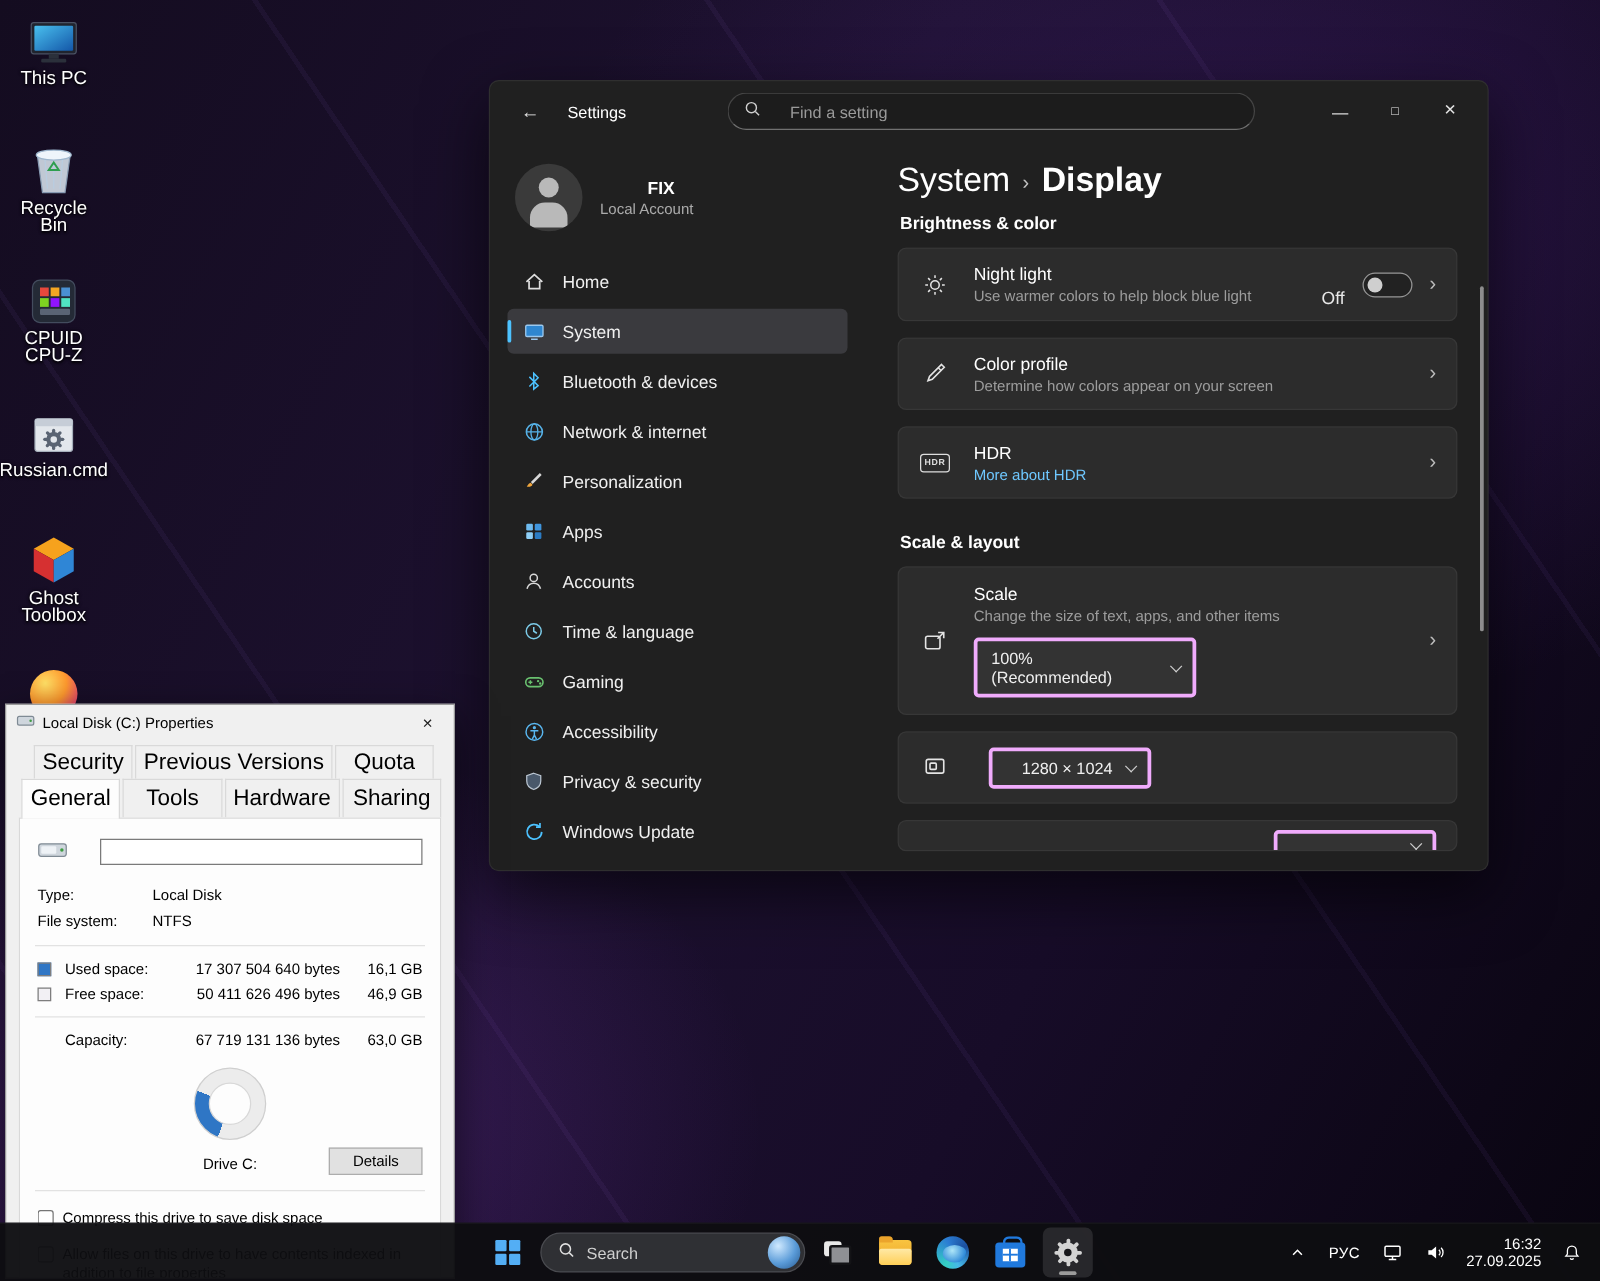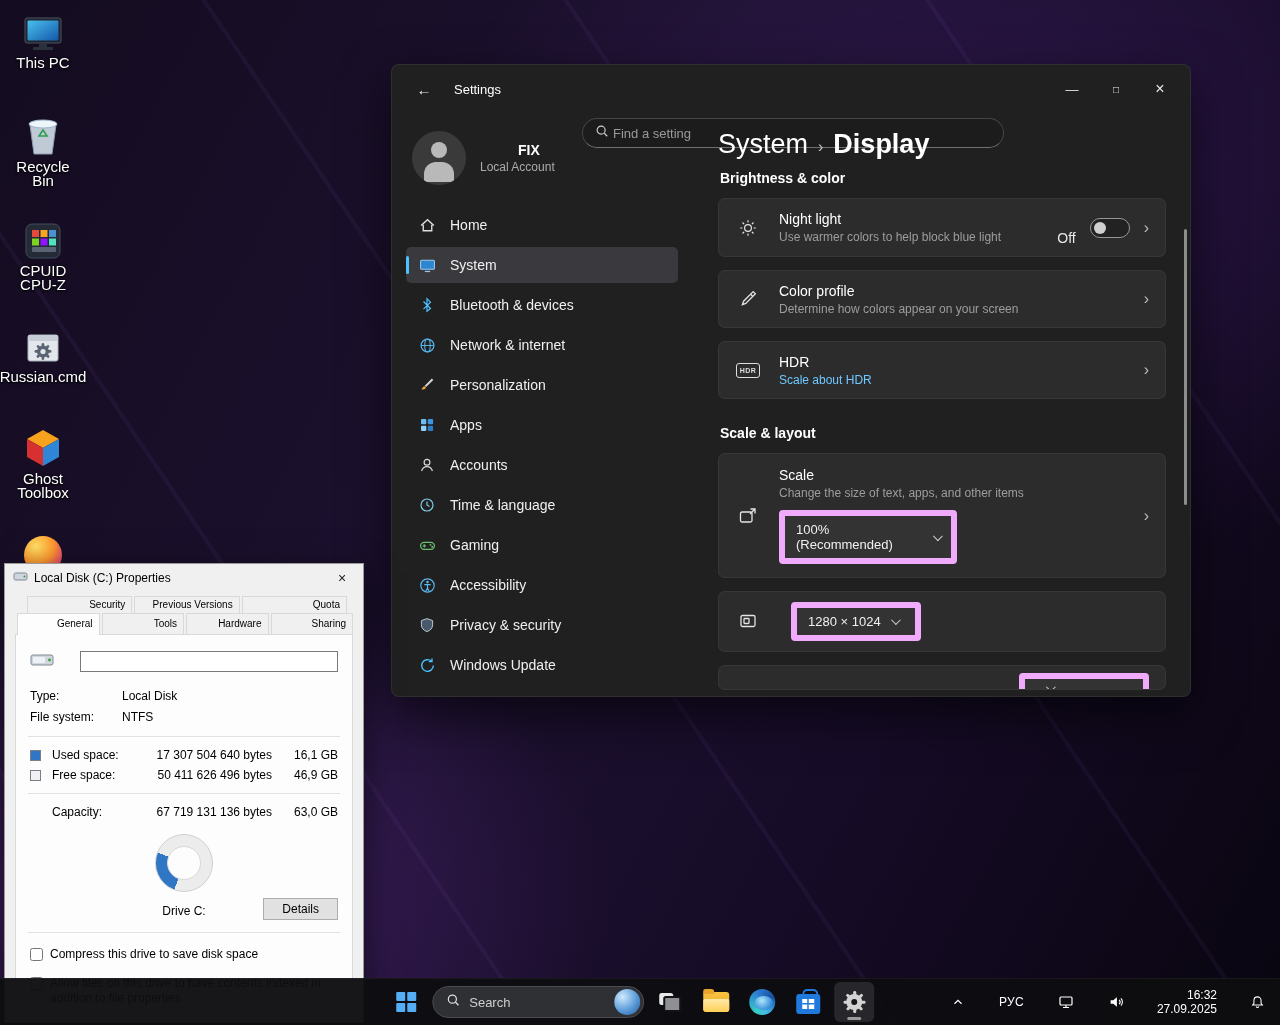--- a/index.html
+++ b/index.html
@@ -27,21 +27,21 @@
 
   
   .settings { position:absolute; left:391px; top:64px; width:800px; height:633px; z-index:3;
     background:#202020; border-radius:8px; overflow:hidden; color:#fff;
     box-shadow:0 18px 50px rgba(0,0,0,.6); border:1px solid rgba(255,255,255,.07); }
   .s-titlebar { height:48px; display:flex; align-items:center; padding:0 8px 0 16px; position:relative; }
   .back-btn { width:32px; height:32px; display:flex; align-items:center; justify-content:center; font-size:15px; color:#e8e8e8; border-radius:4px; }
   .s-title { font-size:13px; margin-left:14px; }
   .s-search { position:absolute; left:190px; top:9px; width:422px; height:30px; border-radius:16px;
     background:#1c1c1c; border:1px solid #454545; border-bottom-color:#707070;
-    display:flex; align-items:center; padding:0 12px; gap:4px;margin-top:44px; }
+    display:flex; align-items:center; padding:0 12px; gap:23px; }
   .s-search input { background:transparent; border:none; outline:none; color:#fff; font-size:13px; flex:1; font-family:"Liberation Sans",sans-serif; }
   .s-search input::placeholder { color:#9a9a9a; }
   .win-controls { margin-left:auto; display:flex; height:48px; }
   .wc-btn { width:44px; height:100%; display:flex; align-items:center; justify-content:center; color:#e6e6e6; font-size:13px; }
   .wc-btn.max { font-size:10px; }
   .wc-btn.close { font-size:16px; }
 
   .s-body { display:flex; height:585px; }
   .s-sidebar { width:300px; padding:10px 14px 0 14px; flex-shrink:0; }
   .user-block { display:flex; align-items:center; gap:14px; margin:8px 0 22px 6px; }
@@ -71,41 +71,41 @@
   .card-title { font-size:14px; color:#fff; }
   .card-sub { font-size:12px; color:#9d9d9d; margin-top:3px; }
   .card-link { font-size:12px; color:#6fc8ff; margin-top:3px; }
   .card-right { display:flex; align-items:center; gap:14px; margin-left:12px; }
   .chev { color:#bdbdbd; font-size:16px; line-height:1; }
   .toggle { width:40px; height:20px; border:1px solid #969696; border-radius:10px; background:#222; position:relative; flex-shrink:0; }
   .toggle::after { content:''; position:absolute; left:3px; top:3px; width:12px; height:12px; border-radius:50%; background:#cfcfcf; }
   .toggle-state { font-size:14px; color:#e8e8e8;margin-top:21px; }
   .hdr-badge { border:1.5px solid #dedede; border-radius:3px; font-size:7px; font-weight:700; padding:3px 3px; letter-spacing:.5px; color:#dedede; }
 
-  .dropdown { display:inline-flex; align-items:center; justify-content:flex-start; gap:10px;
-    background:#333333; border:6px solid #f0abfc; border-radius:4px; padding:6px 11px; font-size:13px; color:#f0f0f0; }
+  .dropdown { display:inline-flex; align-items:center; justify-content:flex-end; gap:10px;
+    background:#333333; border:3px solid #f0abfc; border-radius:4px; padding:6px 11px; font-size:13px; color:#f0f0f0; }
   .dropdown::after { content:''; width:6px; height:6px; border-right:1.4px solid #cfcfcf; border-bottom:1.4px solid #cfcfcf; transform:rotate(45deg) translateY(-2px); }
   .dd-scale { width:178px; margin-top:10px; }
   .dd-res { width:130px; }
   .card.scale-card { align-items:center; padding-top:13px; padding-bottom:13px; }
   .res-sub { max-width:248px; word-break:break-all; }
   .card.sliver { height:25px; min-height:0; overflow:hidden; align-items:flex-start; padding-top:7px; margin-bottom:0; }
   .dd-sliver { width:130px; margin-left:auto; margin-right:0; }
   .s-scroll { position:absolute; right:3px; top:116px; width:3px; height:276px; border-radius:2px; background:#8d8d8d; }
 
   
   .dlg { position:absolute; left:4px; top:563px; width:360px; height:460px; z-index:5;
     background:#f0f0f0; border:1px solid #9b9b9b; box-shadow:0 10px 30px rgba(0,0,0,.55);
     font-size:12px; color:#000; overflow:hidden; }
   .dlg-titlebar { height:28px; display:flex; align-items:center; padding-left:8px; }
   .dlg-title { margin-left:6px; font-size:12px; }
   .dlg-close { margin-left:auto; width:42px; height:28px; display:flex; align-items:center; justify-content:center; font-size:14px; color:#222; }
   .tabs { margin:4px 10px 0 12px; position:relative; }
   .tabrow { display:flex; gap:2px; }
-  .tab { flex:1; text-align:right; background:#f0f0f0; border:1px solid #d9d9d9; border-bottom:none; padding:2px 6px 3px; font-size:10px; white-space:nowrap; }
+  .tab { flex:1; text-align:center; background:#f0f0f0; border:1px solid #d9d9d9; border-bottom:none; padding:2px 6px 3px; font-size:18px; white-space:nowrap; }
   .tabrow1 { padding:0 6px 0 10px; }
   .tabrow2 { position:relative; top:0; }
   .tabrow2 .tab { padding:4px 6px; }
   .tab.active { background:#fdfdfd; position:relative; z-index:2; margin-bottom:-1px; padding-bottom:6px; }
   .panel { margin:0 10px; background:#fdfdfd; border:1px solid #d9d9d9; padding:12px 12px 8px; height:394px; position:relative; z-index:1; }
   .lbl-row { display:flex; align-items:center; gap:26px; margin:4px 2px 14px; }
   .vol-input { flex:1; height:21px; border:1px solid #7a7a7a; background:#fff; font-size:12px; padding:0 4px; outline:none; font-family:"Liberation Sans",sans-serif; }
   .kv-row { display:flex; padding:3px 2px; line-height:15px; }
   .kv-row .k { width:92px; }
   .dlg hr { border:none; border-top:1px solid #e2e2e2; margin:8px 0; }
@@ -153,21 +153,21 @@
     background:radial-gradient(circle at 40% 32%, #aee6f8, #2d89d8 72%, transparent 76%); }
   .store-icon { width:24px; height:20px; border-radius:3px; background:#2079dd; position:relative; margin-top:4px; }
   .store-icon::before { content:''; position:absolute; left:6px; top:-5px; width:12px; height:7px; border:2px solid #2079dd; border-bottom:none; border-radius:5px 5px 0 0; }
   .store-icon::after { content:''; position:absolute; left:6px; top:5px; width:12px; height:10px; background-color:#fff;
     background-image:linear-gradient(#2079dd,#2079dd),linear-gradient(#2079dd,#2079dd);
     background-size:1.5px 100%,100% 1.5px; background-position:center; background-repeat:no-repeat; }
   .gear { position:relative; width:24px; height:24px; }
   .gear .bar { position:absolute; left:11px; top:1px; width:2.6px; height:22px; border-radius:1.3px; background:#d3d3d3; }
   .gear .ring { position:absolute; left:4px; top:4px; width:16px; height:16px; border-radius:50%; background:#d3d3d3; }
   .gear .hole { position:absolute; left:9px; top:9px; width:6px; height:6px; border-radius:50%; background:#17171a; z-index:2; }
-  .tb-right { margin-left:auto; display:flex; align-items:center; gap:20px; padding-right:8px; height:100%; }
+  .tb-right { margin-left:auto; display:flex; align-items:center; gap:4px; padding-right:8px; height:100%; }
   .tray-btn { height:38px; display:flex; align-items:center; justify-content:center; padding:0 7px; border-radius:5px; color:#fff; }
   .lang { font-size:12px; letter-spacing:.3px; }
   .clock { text-align:right; font-size:12px; line-height:14px; color:#fff; padding:0 6px; }
   svg.tray { display:block; }
 </style>
 </head>
 <body>
 
 <div class="wallpaper">
   <div class="streaks"></div>
@@ -439,21 +439,21 @@
           <span class="chev">›</span>
         </div>
       </div>
 
       <div class="card">
         <span class="card-ic">
           <span class="hdr-badge">HDR</span>
           </span>
         <div class="card-main">
           <div class="card-title">HDR</div>
-          <div class="card-link">Scale about HDR</div>
+          <div class="card-link">More about HDR</div>
         </div>
         <div class="card-right">
           <span class="chev">›</span>
         </div>
       </div>
 
       <div class="sec-head second">Scale &amp; layout</div>
 
       <div class="card scale-card">
         <span class="card-ic">

